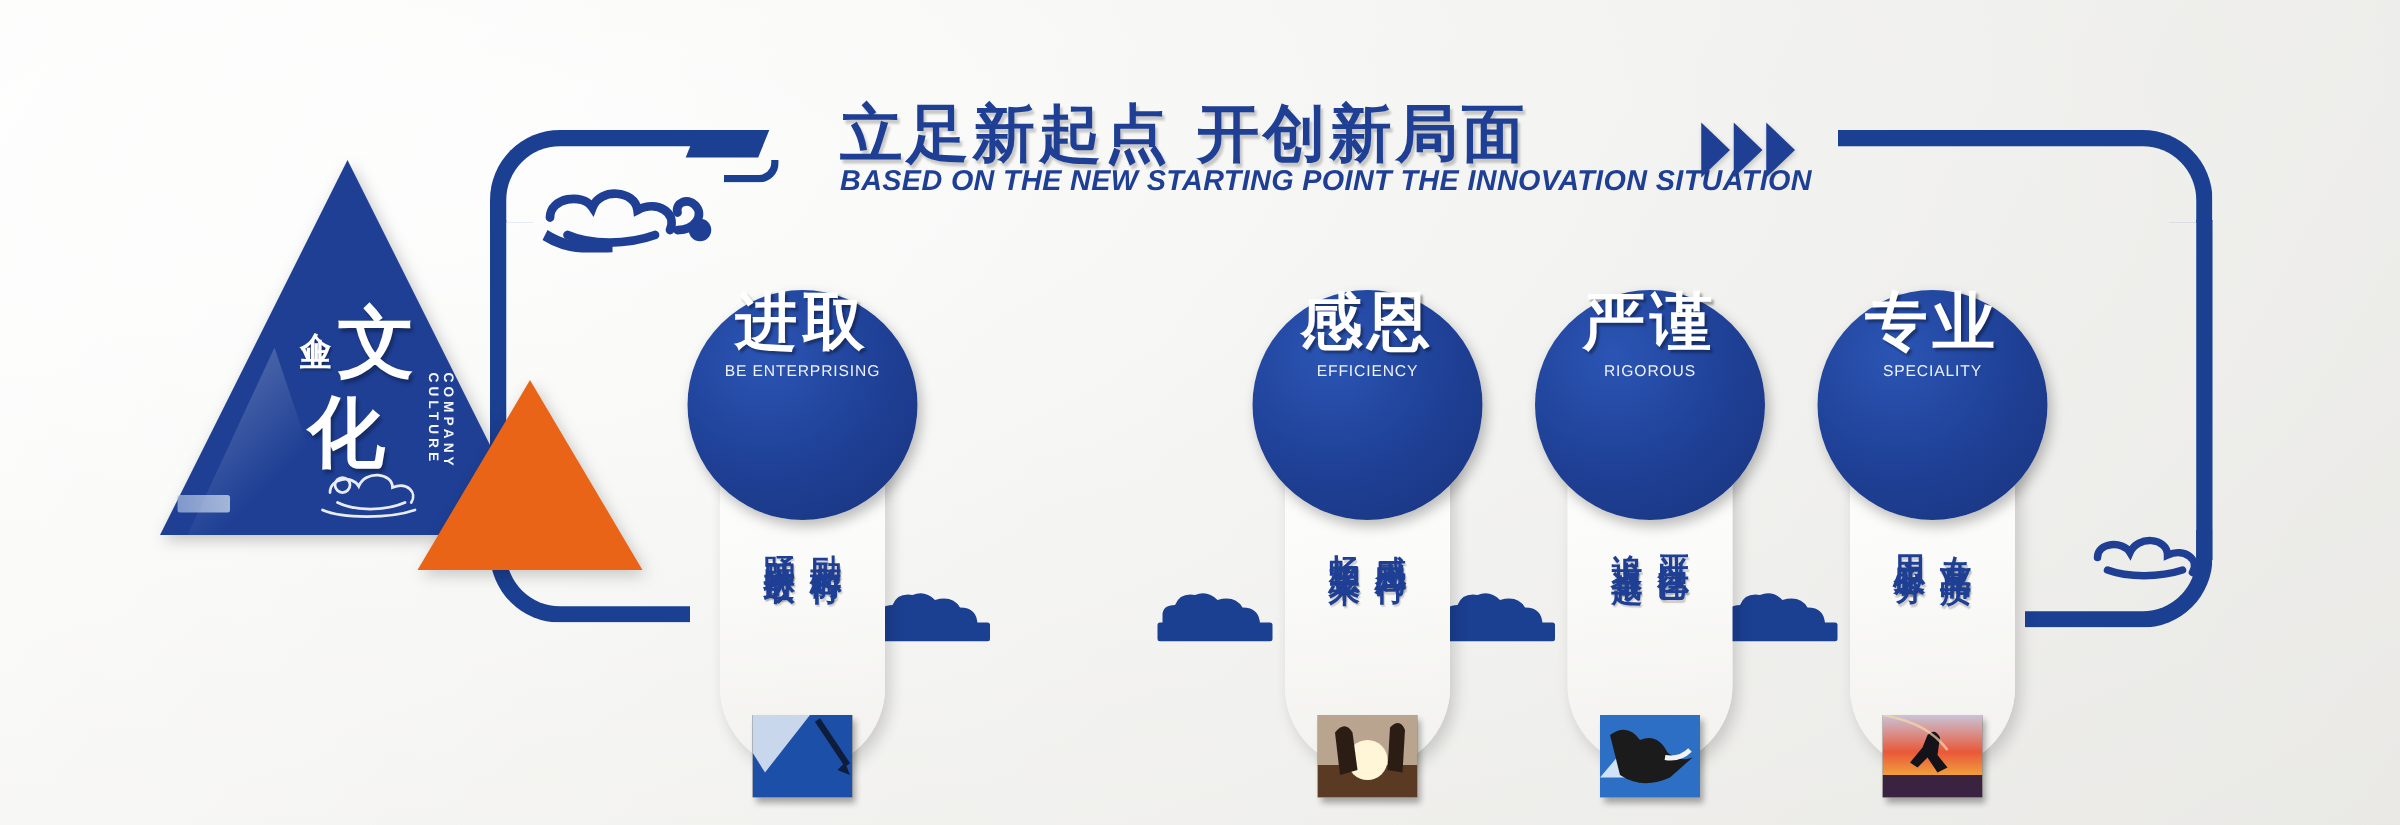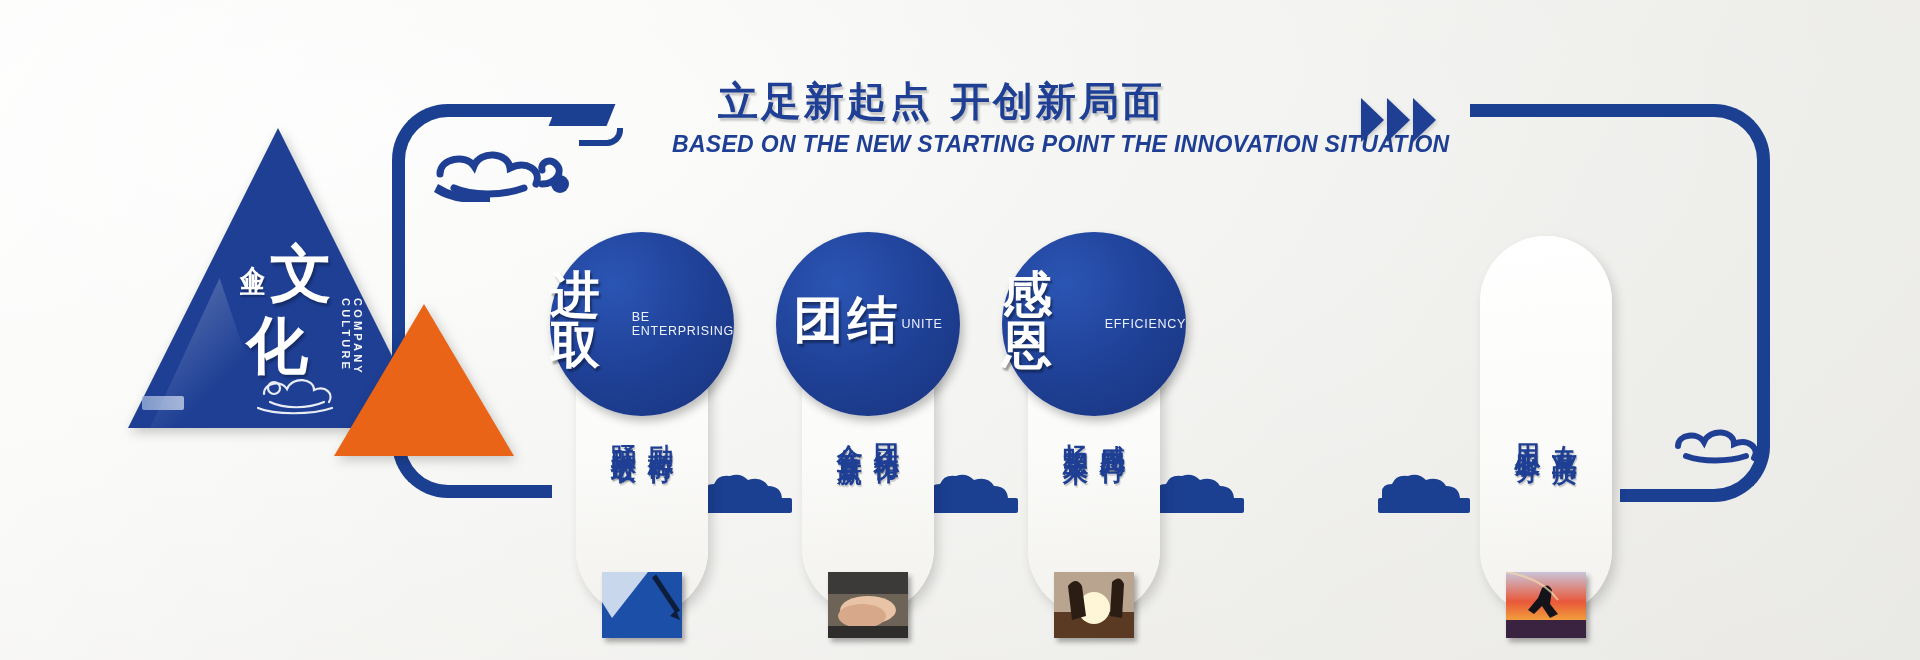--- a/index.html
+++ b/index.html
@@ -117,25 +117,24 @@
     position:absolute;left:126px;top:240px;width:86px;height:48px;opacity:.9;
   }
   .tri-badge{
     position:absolute;left:14px;top:268px;width:42px;height:14px;
     background:linear-gradient(90deg,#9fb6dd,#cfdbee);opacity:.75;border-radius:2px;
   }
 
   
   .title-cn{
     position:absolute;left:672px;top:74px;width:700px;
-    font-size:40px;font-weight:700;color:#1e3f94;letter-spacing:3px;
+    font-size:50px;font-weight:700;color:#1e3f94;letter-spacing:3px;
     font-family:"DejaVu Sans","Liberation Sans",sans-serif;
     text-shadow:2px 3px 2px rgba(0,0,0,.20);
     white-space:nowrap;
-    margin-left:46px;
   }
   .title-en{
     position:absolute;left:672px;top:131px;width:700px;
     font-size:23px;font-weight:700;color:#1e3f94;letter-spacing:.3px;
     white-space:nowrap;
     font-style:italic;
   }
   .chevrons{
     position:absolute;left:1361px;top:98px;display:flex;gap:3px;
   }
@@ -153,21 +152,21 @@
   .pill{
     position:absolute;width:132px;
     background:linear-gradient(175deg,#ffffff 0%,#fbfbf9 55%,#f2f1ee 100%);
     border-radius:66px;
     box-shadow:4px 6px 12px rgba(0,0,0,.16), 0 1px 0 rgba(255,255,255,.9) inset;
   }
   .circle{
     position:absolute;left:-26px;top:-4px;width:184px;height:184px;border-radius:50%;
     background:radial-gradient(circle at 34% 28%, #2b55b4 0%, #1e3f94 55%, #19347c 100%);
     box-shadow:3px 5px 10px rgba(0,0,0,.26);
-    display:flex;flex-direction:row;align-items:center;justify-content:center;
+    display:flex;flex-direction:column;align-items:center;
   }
   .circle .cn{
     font-size:50px;font-weight:700;color:#fff;letter-spacing:4px;
     font-family:"DejaVu Sans","Liberation Sans",sans-serif;
     text-shadow:2px 3px 2px rgba(0,0,0,.35);
     line-height:1;margin-bottom:8px;
   }
   .circle .en{
     font-size:12.5px;font-weight:400;color:#eef2fb;letter-spacing:.7px;
   }
@@ -307,39 +306,20 @@
     <div class="photo">
       <svg viewBox="0 0 80 66" width="80" height="66" aria-hidden="true">
         <rect width="80" height="66" fill="#1c4fa8"></rect>
         <path d="M0 0 L46 0 L10 46 L0 30 Z" fill="#e8eef8" opacity=".85"></path>
         <path d="M52 4 L76 40" stroke="#0d1d3a" stroke-width="5"></path>
         <path d="M74 38 L78 48 L68 44 Z" fill="#0d1d3a"></path>
       </svg>
     </div>
   </div>
 
-  <div class="pill" style="left:802px;top:236px;height:378px;">
-    <div class="circle">
-      <div class="cn">团结</div>
-      <div class="en">UNITE</div>
-    </div>
-    <div class="vtext">
-      <span>团结协作</span>
-      <span>合作共赢</span>
-    </div>
-    <div class="photo">
-      <svg viewBox="0 0 80 66" width="80" height="66" aria-hidden="true">
-        <rect width="80" height="66" fill="#6d6356"></rect>
-        <rect x="0" y="0" width="80" height="22" fill="#3c3a38"></rect>
-        <ellipse cx="40" cy="38" rx="28" ry="14" fill="#e8c3a6"></ellipse>
-        <ellipse cx="34" cy="44" rx="24" ry="12" fill="#d7a98a"></ellipse>
-        <rect x="0" y="54" width="80" height="12" fill="#2f2d2c"></rect>
-      </svg>
-    </div>
-  </div>
 
   <div class="pill" style="left:1028px;top:236px;height:380px;">
     <div class="circle">
       <div class="cn">感恩</div>
       <div class="en">EFFICIENCY</div>
     </div>
     <div class="vtext">
       <span>感恩同行</span>
       <span>畅想未来</span>
     </div>
@@ -347,22 +327,44 @@
       <svg viewBox="0 0 80 66" width="80" height="66" aria-hidden="true">
         <rect width="80" height="66" fill="#b9a58f"></rect>
         <rect y="40" width="80" height="26" fill="#5a3a22"></rect>
         <circle cx="40" cy="36" r="16" fill="#fff6d8"></circle>
         <path d="M14 14 q8 -10 14 0 l4 30 l-14 4 z" fill="#2b1d14"></path>
         <path d="M58 10 q8 -8 12 2 l-2 34 l-12 -2 z" fill="#2b1d14"></path>
       </svg>
     </div>
   </div>
 
+  <div class="pill" style="left:1254px;top:236px;height:378px;">
+    <div class="circle">
+      <div class="cn">严谨</div>
+      <div class="en">RIGOROUS</div>
+    </div>
+    <div class="vtext">
+      <span>严以律己</span>
+      <span>追求卓越</span>
+    </div>
+    <div class="photo">
+      <svg viewBox="0 0 80 66" width="80" height="66" aria-hidden="true">
+        <rect width="80" height="66" fill="#2c6fc4"></rect>
+        <path d="M0 50 L22 24 L44 50 Z" fill="#cfe2f7"></path>
+        <path d="M8 16 q14 -10 24 4 q14 -6 22 10 q10 8 20 4 l-18 16 q-22 10 -40 -2 z" fill="#1b1b1b"></path>
+        <path d="M52 34 q12 2 20 -6" stroke="#f2f2f2" stroke-width="4" fill="none"></path>
+      </svg>
+    </div>
+  </div>
 
   <div class="pill" style="left:1480px;top:236px;height:380px;">
+    <div class="circle">
+      <div class="cn">专业</div>
+      <div class="en">SPECIALITY</div>
+    </div>
     <div class="vtext">
       <span>专业品质</span>
       <span>用心服务</span>
     </div>
     <div class="photo">
       <svg viewBox="0 0 80 66" width="80" height="66" aria-hidden="true">
         <defs>
           <linearGradient id="sky5" x1="0" y1="0" x2="0" y2="1">
             <stop offset="0%" stop-color="#c9c4d8"></stop>
             <stop offset="45%" stop-color="#e9583a"></stop>

